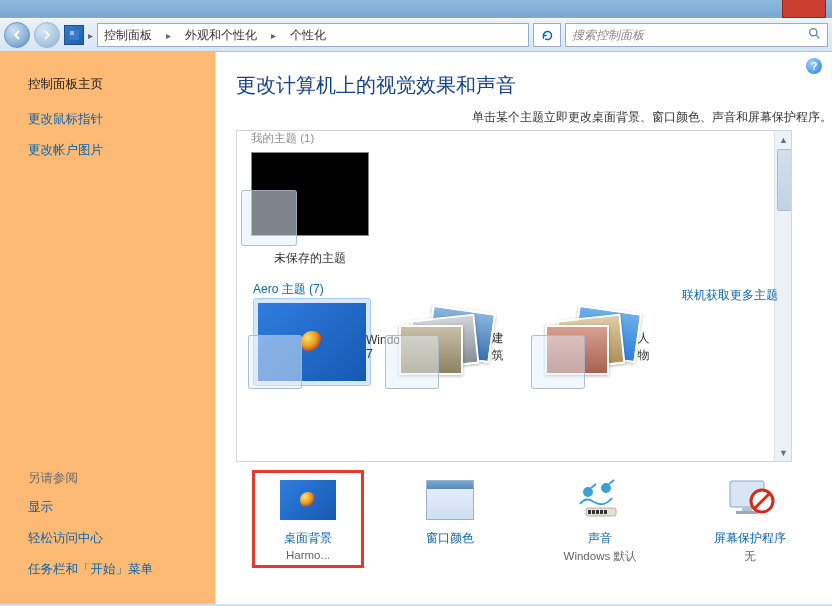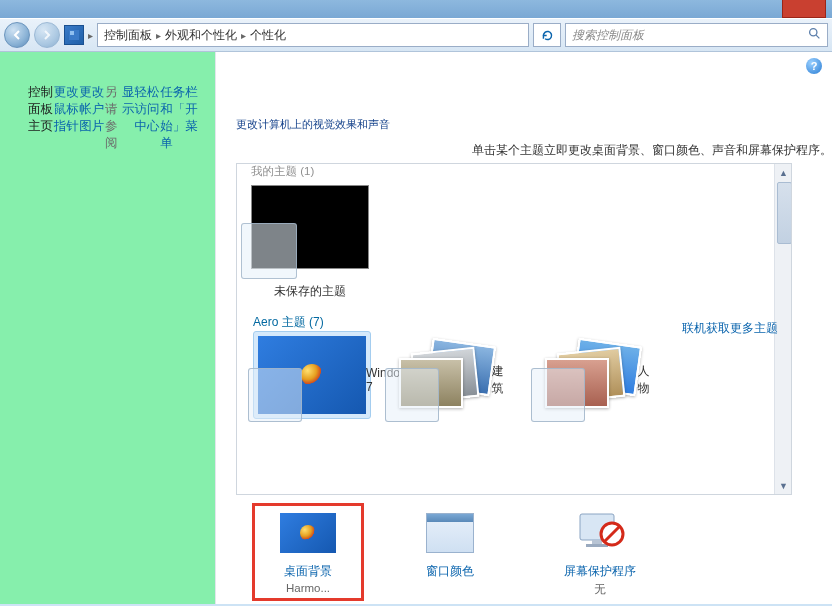--- a/index.html
+++ b/index.html
@@ -29,46 +29,46 @@
 }
 .nav-fwd { opacity: .6; }
 .addr-icon {
   width: 20px; height: 20px; background: linear-gradient(135deg,#3a7bc8,#1e5fa8);
   display:flex; align-items:center; justify-content:center; color:#fff; font-size:10px;
   border:1px solid #1a5090;
 }
 .breadcrumb {
   flex: 1; height: 24px; background: #fff; border: 1px solid #9aadc7;
   display: flex; align-items: center; padding: 0 6px; font-size: 12px; color: #333;
-  gap: 4px;
+  gap: 14px;
   text-align: center;
 }
 .bc-arrow { color: #666; font-size: 10px; }
 .refresh-box { width: 28px; height: 24px; background: #fff; border: 1px solid #9aadc7; display:flex; align-items:center; justify-content:center; color:#0a64ad; font-size:13px; }
 .search-box {
   width: 263px; height: 24px; background: #fff; border: 1px solid #9aadc7;
   display: flex; align-items: center; padding: 0 6px; font-size: 12px; color: #8a8a8a; font-style: italic;
   justify-content: space-between;
 }
 .search-box .mag { color:#5577aa; font-style: normal; font-size:13px; }
 
 .body-area { display: flex; height: 552px; background: #fff; }
 
 .sidebar {
-  width: 216px; background: #86efac; border-right: 1px solid #e2e6ec;
-  padding: 32px 12px 12px 28px; font-size: 12.5px;
-  display: flex; flex-direction: row;
+  width: 216px; background: #fdba74; border-right: 1px solid #e2e6ec;
+  padding: 24px 12px 12px 28px; font-size: 12.5px;
+  display: flex; flex-direction: column;
 }
 .sidebar .home { color: #1a1a1a; margin-bottom: 18px; }
 .sidebar .link { color: #0a64ad; margin-bottom: 14px; cursor: pointer; }
 .sidebar .spacer { flex: 1; }
 .sidebar .see-also-hdr { color: #6b6b6b; margin-bottom: 12px; }
 
 .content { flex: 1; position: relative; padding: 20px 0 0 20px; overflow: hidden; }
-.content-header { font-size: 11px; color: #15428b; margin-bottom: 10px; margin-top: 45px; }
+.content-header { font-size: 20px; color: #15428b; margin-bottom: 10px; }
 .content-sub { font-size: 12px; color: #333; margin-bottom: 4px; text-align: right; }
 
 .themes-panel {
   border: 1px solid #cfd6de; width: 556px; height: 332px; position: relative;
   padding: 2px 6px 6px 14px; overflow: hidden;
 }
 .scrollbar-v { position: absolute; right: 0; top: 0; width: 17px; height: 100%; background: #eef1f5; border-left: 1px solid #dde2e9; }
 .scrollbar-v::before { content:''; position:absolute; top:18px; left:2px; width:13px; height:60px; background:linear-gradient(#d6e0ec,#c2d1e2); border:1px solid #a9bcd2; border-radius:2px; }
 .scrollbar-v .arrow-up, .scrollbar-v .arrow-down { position:absolute; left:0; width:17px; height:17px; display:flex; align-items:center; justify-content:center; font-size:9px; color:#5a7090; }
 .scrollbar-v .arrow-up { top:0; } .scrollbar-v .arrow-down { bottom:0; }
@@ -234,20 +234,39 @@
           <div class="icon-area">
             <div style="width:48px;height:40px;border:1px solid #9ab2ce;background:linear-gradient(#e8f0fa,#cfe0f2);position:relative">
               <div style="height:8px;background:linear-gradient(#7aa8d4,#5a89b8)"></div>
             </div>
           </div>
           <div class="title">窗口颜色</div>
           <div class="sub">  </div>
         </div>
         <div class="bottom-item">
           <div class="icon-area">
+            <svg width="52" height="44" viewBox="0 0 52 44">
+              <path d="M6 26 Q12 18 20 24 Q30 30 38 20" stroke="#3aa0d8" stroke-width="2" fill="none"></path>
+              <circle cx="14" cy="14" r="5" fill="#3aa0d8"></circle>
+                <path d="M17 10 L22 6" stroke="#3aa0d8" stroke-width="2"></path>
+              <circle cx="32" cy="10" r="5" fill="#3aa0d8"></circle>
+                <path d="M35 6 L40 2" stroke="#3aa0d8" stroke-width="2"></path>
+              <rect x="12" y="30" width="30" height="8" rx="2" fill="#e6e0d8" stroke="#b8b0a4"></rect>
+              <rect x="14" y="32" width="3" height="4" fill="#333"></rect>
+                <rect x="18" y="32" width="3" height="4" fill="#333"></rect>
+                <rect x="22" y="32" width="3" height="4" fill="#333"></rect>
+                <rect x="26" y="32" width="3" height="4" fill="#333"></rect>
+                <rect x="30" y="32" width="3" height="4" fill="#333"></rect>
+            </svg>
+          </div>
+          <div class="title">声音</div>
+          <div class="sub">Windows 默认</div>
+        </div>
+        <div class="bottom-item">
+          <div class="icon-area">
             <svg width="52" height="46" viewBox="0 0 52 46">
               <rect x="6" y="4" width="34" height="26" rx="2" fill="#d8e6f4" stroke="#8aa4c2"></rect>
               <rect x="18" y="30" width="10" height="4" fill="#b8c4d4"></rect>
               <rect x="12" y="34" width="22" height="3" fill="#9aaabf"></rect>
               <circle cx="38" cy="24" r="11" fill="#fff" stroke="#d42a1a" stroke-width="3"></circle>
               <line x1="30" y1="32" x2="46" y2="16" stroke="#d42a1a" stroke-width="3"></line>
             </svg>
           </div>
           <div class="title">屏幕保护程序</div>
           <div class="sub">无</div>

